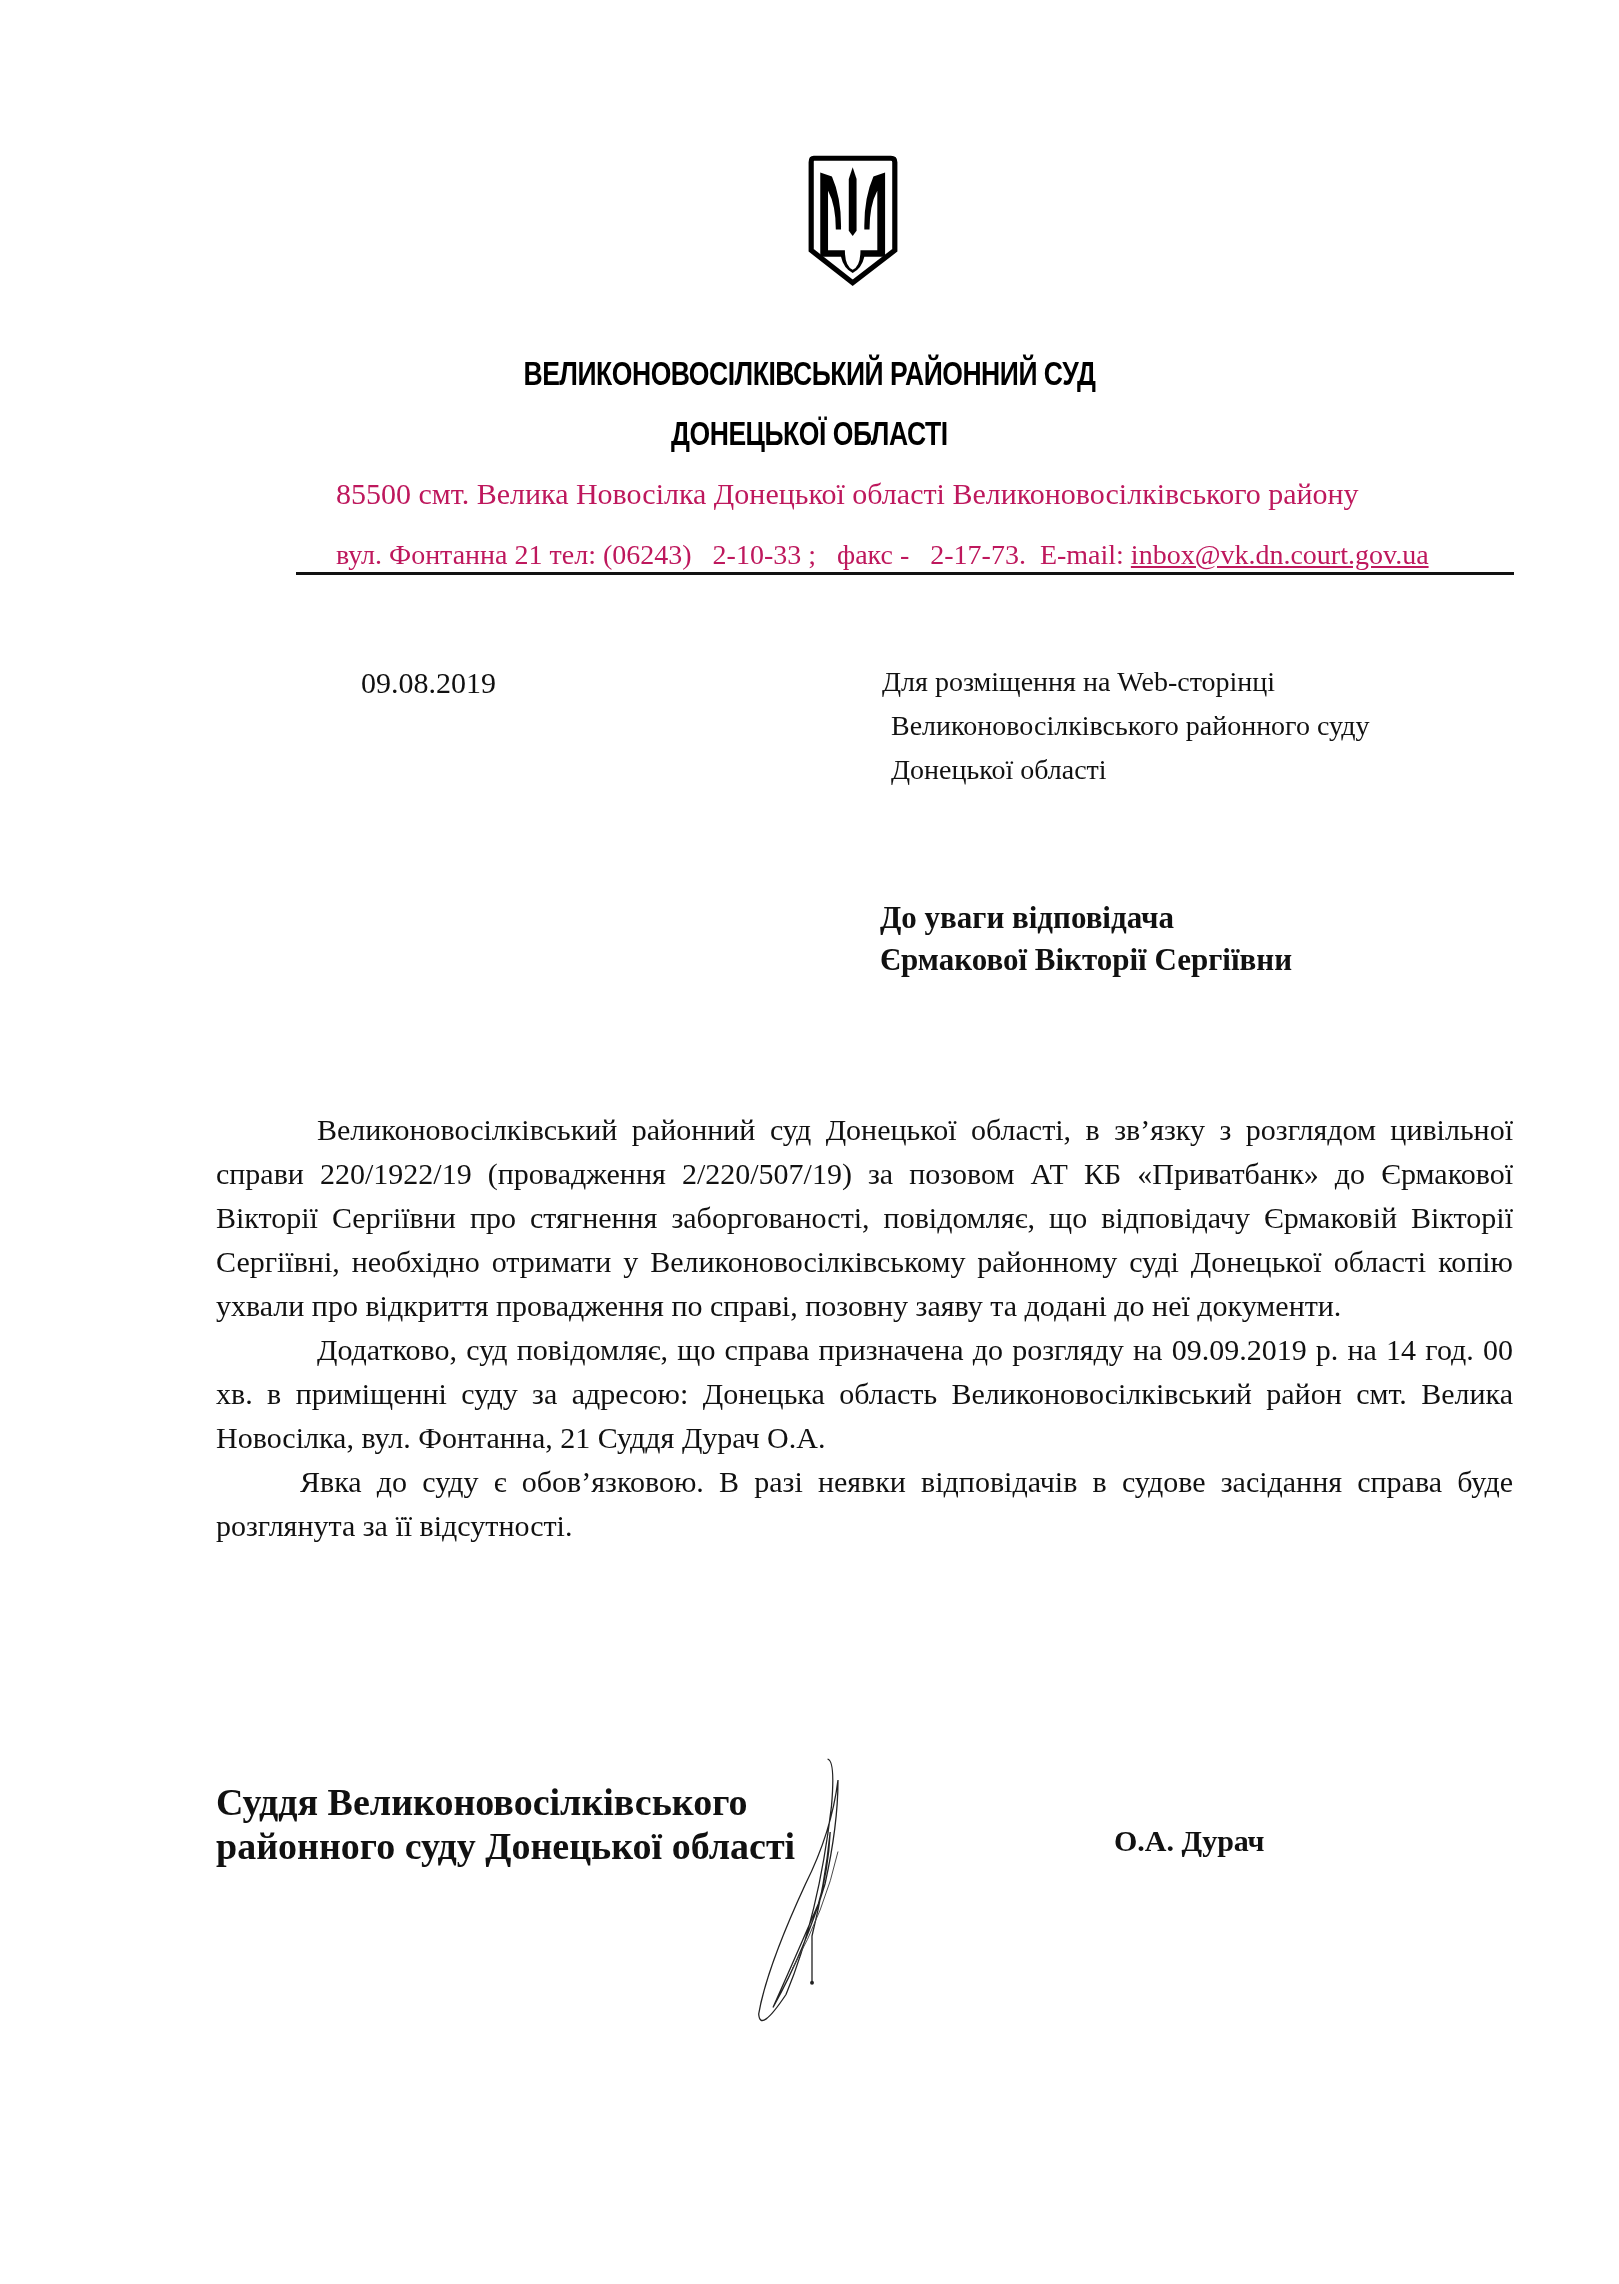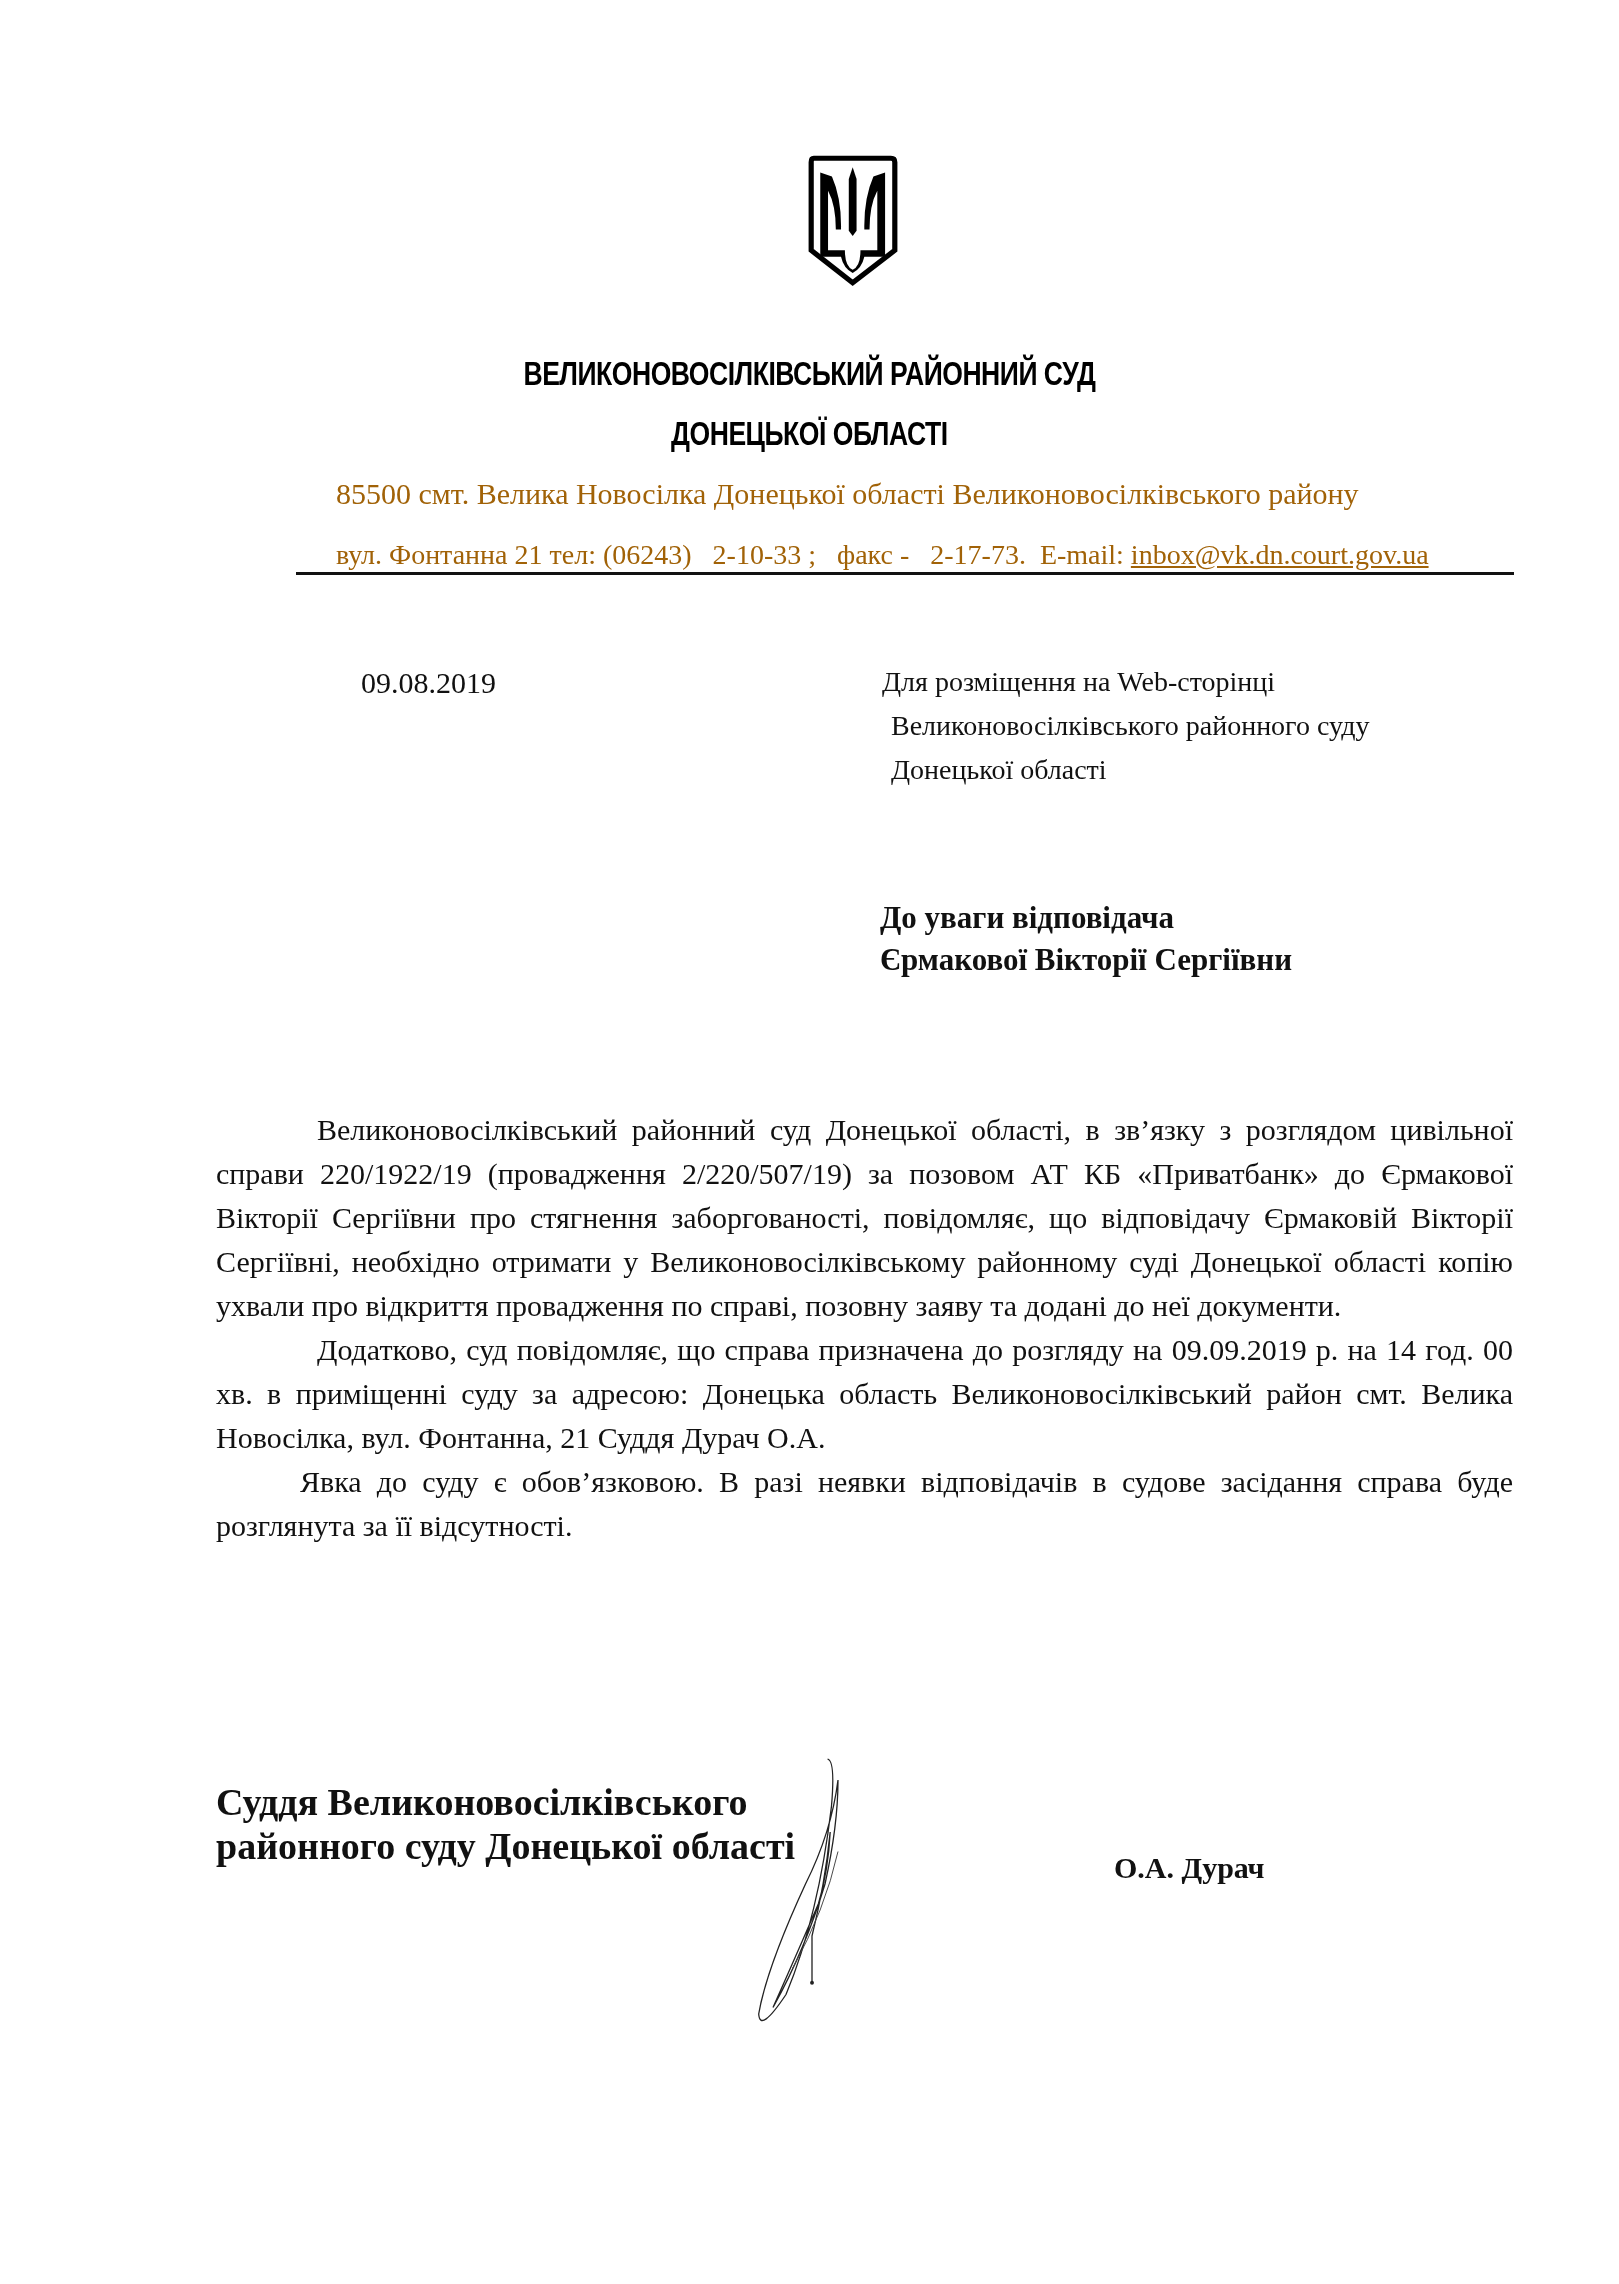--- a/index.html
+++ b/index.html
@@ -6,42 +6,42 @@
   body { width: 1619px; height: 2284px; position: relative; overflow: hidden;
          font-family: "Liberation Serif", "DejaVu Serif", serif; color: #111; }
   .abs { position: absolute; }
   #emblem { left: 806px; top: 153px; width: 94px; height: 133px; }
   .court-title { left: 0; width: 1619px; text-align: center;
     font-family: "Liberation Sans", "DejaVu Sans", sans-serif; font-weight: bold;
     font-size: 34px; letter-spacing: -0.6px; transform: scaleX(0.78); transform-origin: 809px 0;
     color: #000; }
   #title1 { top: 354px; }
   #title2 { top: 414px; }
-  .addr { font-size: 30px; white-space: nowrap; color: #a16207; }
+  .addr { font-size: 30px; white-space: nowrap; color: #be185d; }
   #addr1 { left: 336px; top: 477px; }
   #addr2 { left: 336px; top: 539px; font-size: 28px; }
   #addr2 .email { text-decoration: underline; }
   #rule { left: 296px; top: 572px; width: 1218px; height: 3.2px; background: #111; }
   #date { left: 361px; top: 666px; font-size: 30px; }
   .recip { left: 882px; font-size: 28px; white-space: nowrap; }
   #recip1 { top: 666px; }
   #recip2 { top: 710px; left: 891px; }
   #recip3 { top: 754px; left: 891px; }
   .attn { left: 880px; font-size: 31px; font-weight: bold; white-space: nowrap; }
   #attn1 { top: 900px; }
   #attn2 { top: 942px; text-decoration-thickness: 3.2px; }
   #body { left: 216px; top: 1108px; width: 1297px; font-size: 30px; line-height: 44px;
           text-align: justify; }
   #body p { margin: 0; text-indent: 101px; }
   #body p.p3, #body p.p4 { text-indent: 84px; }
   #body .bold-u { font-weight: bold; text-decoration: underline; text-decoration-thickness: 2.6px; }
   .sig-left { left: 216px; font-size: 38px; font-weight: bold; white-space: nowrap; }
   #sig1 { top: 1780px; }
   #sig2 { top: 1824px; }
-  #sig-name { left: 1114px; top: 1824px; font-size: 30px; font-weight: bold; margin-top: 27px; }
+  #sig-name { left: 1114px; top: 1824px; font-size: 30px; font-weight: bold; }
   #signature { left: 747px; top: 1754px; width: 130px; height: 286px; }
 </style>
 </head>
 <body>
 
 <svg id="emblem" class="abs" viewBox="0 0 145 205">
   <path d="M12,8 Q8,8 8,14 L8,150 L72,200 L137,150 L137,14 Q137,8 131,8 Z" fill="none" stroke="#000" stroke-width="8"></path>
   <path d="M72,22 L78,40 L78,120 L72,128 L66,120 L66,40 Z" fill="#000"></path>
   <path d="M22,30 L40,36 Q55,70 54,118 L46,118 Q46,80 34,58 L34,150 L60,150 Q60,175 72,180 Q84,175 84,150 L110,150 L110,58 Q98,80 98,118 L90,118 Q89,70 104,36 L122,30 L122,160 L90,160 Q86,178 72,185 Q58,178 54,160 L22,160 Z" fill="#000"></path>
   <circle cx="60" cy="140" r="5" fill="#fff"></circle>

